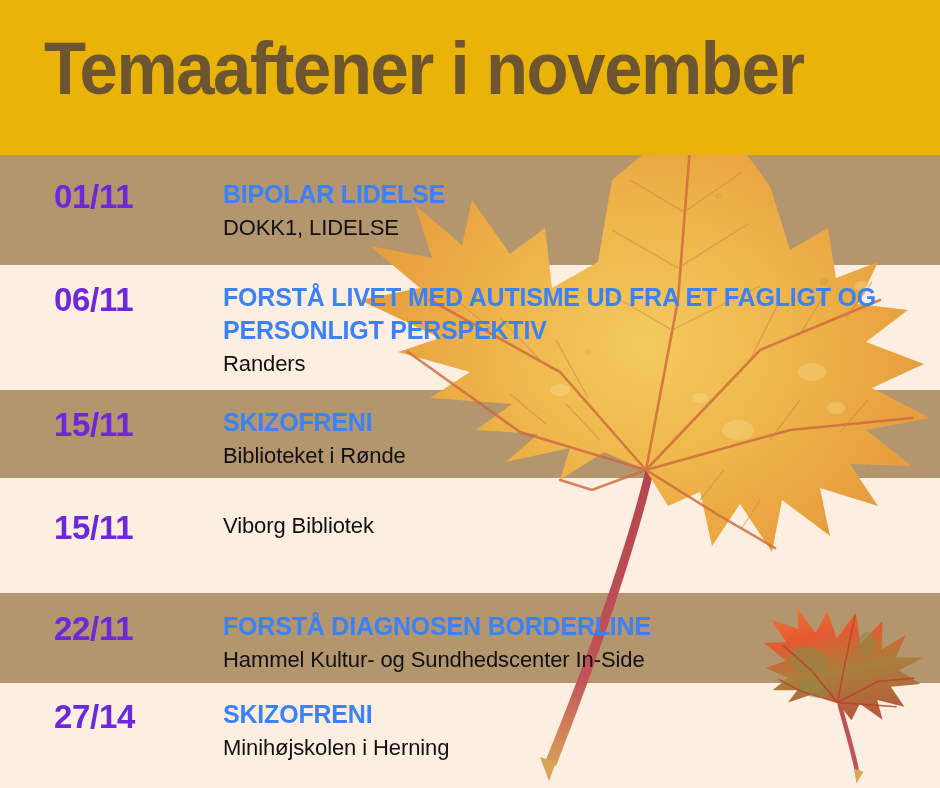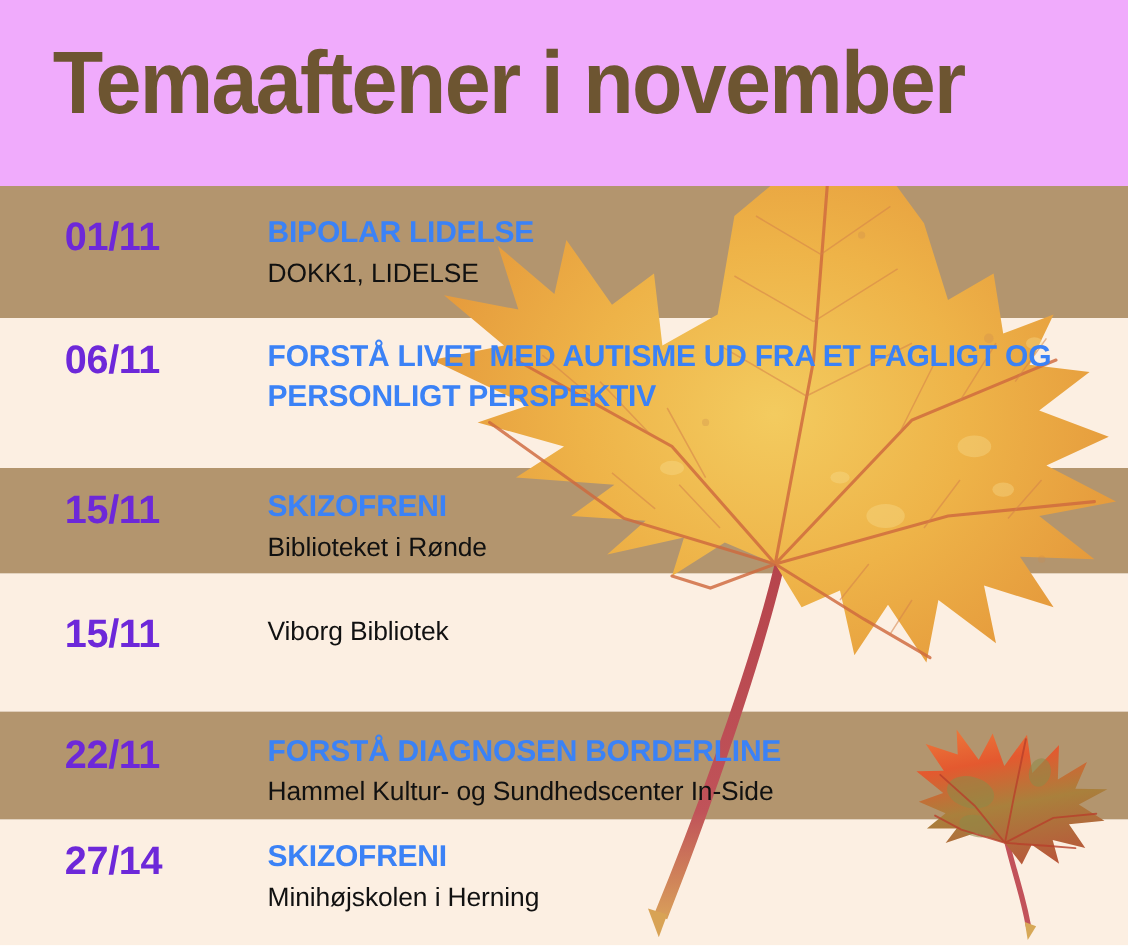--- a/index.html
+++ b/index.html
@@ -14,21 +14,21 @@
     background: #ffffff;
     overflow: hidden;
     font-family: "Liberation Sans", sans-serif;
   }
 
   
   .title-bar {
     position: absolute;
     left: 0; top: 0;
     width: 940px; height: 155px;
-    background: #f0abfc;
+    background: #eab308;
     z-index: 5;
   }
   .poster-title {
     position: absolute;
     left: 44px;
     top: 28px;
     font-size: 74px;
     line-height: 82px;
     font-weight: bold;
     letter-spacing: -1.5px;
@@ -233,20 +233,21 @@
       <div class="body">
         <div class="ev-title">BIPOLAR LIDELSE</div>
         <div class="ev-venue">DOKK1, LIDELSE</div>
       </div>
     </div>
 
     <div class="entry" style="top:281px;">
       <div class="date">06/11</div>
       <div class="body">
         <div class="ev-title">FORSTÅ LIVET MED AUTISME UD FRA ET FAGLIGT OG PERSONLIGT PERSPEKTIV</div>
+        <div class="ev-venue">Randers</div>
       </div>
     </div>
 
     <div class="entry" style="top:406px;">
       <div class="date">15/11</div>
       <div class="body">
         <div class="ev-title">SKIZOFRENI</div>
         <div class="ev-venue">Biblioteket i Rønde</div>
       </div>
     </div>

